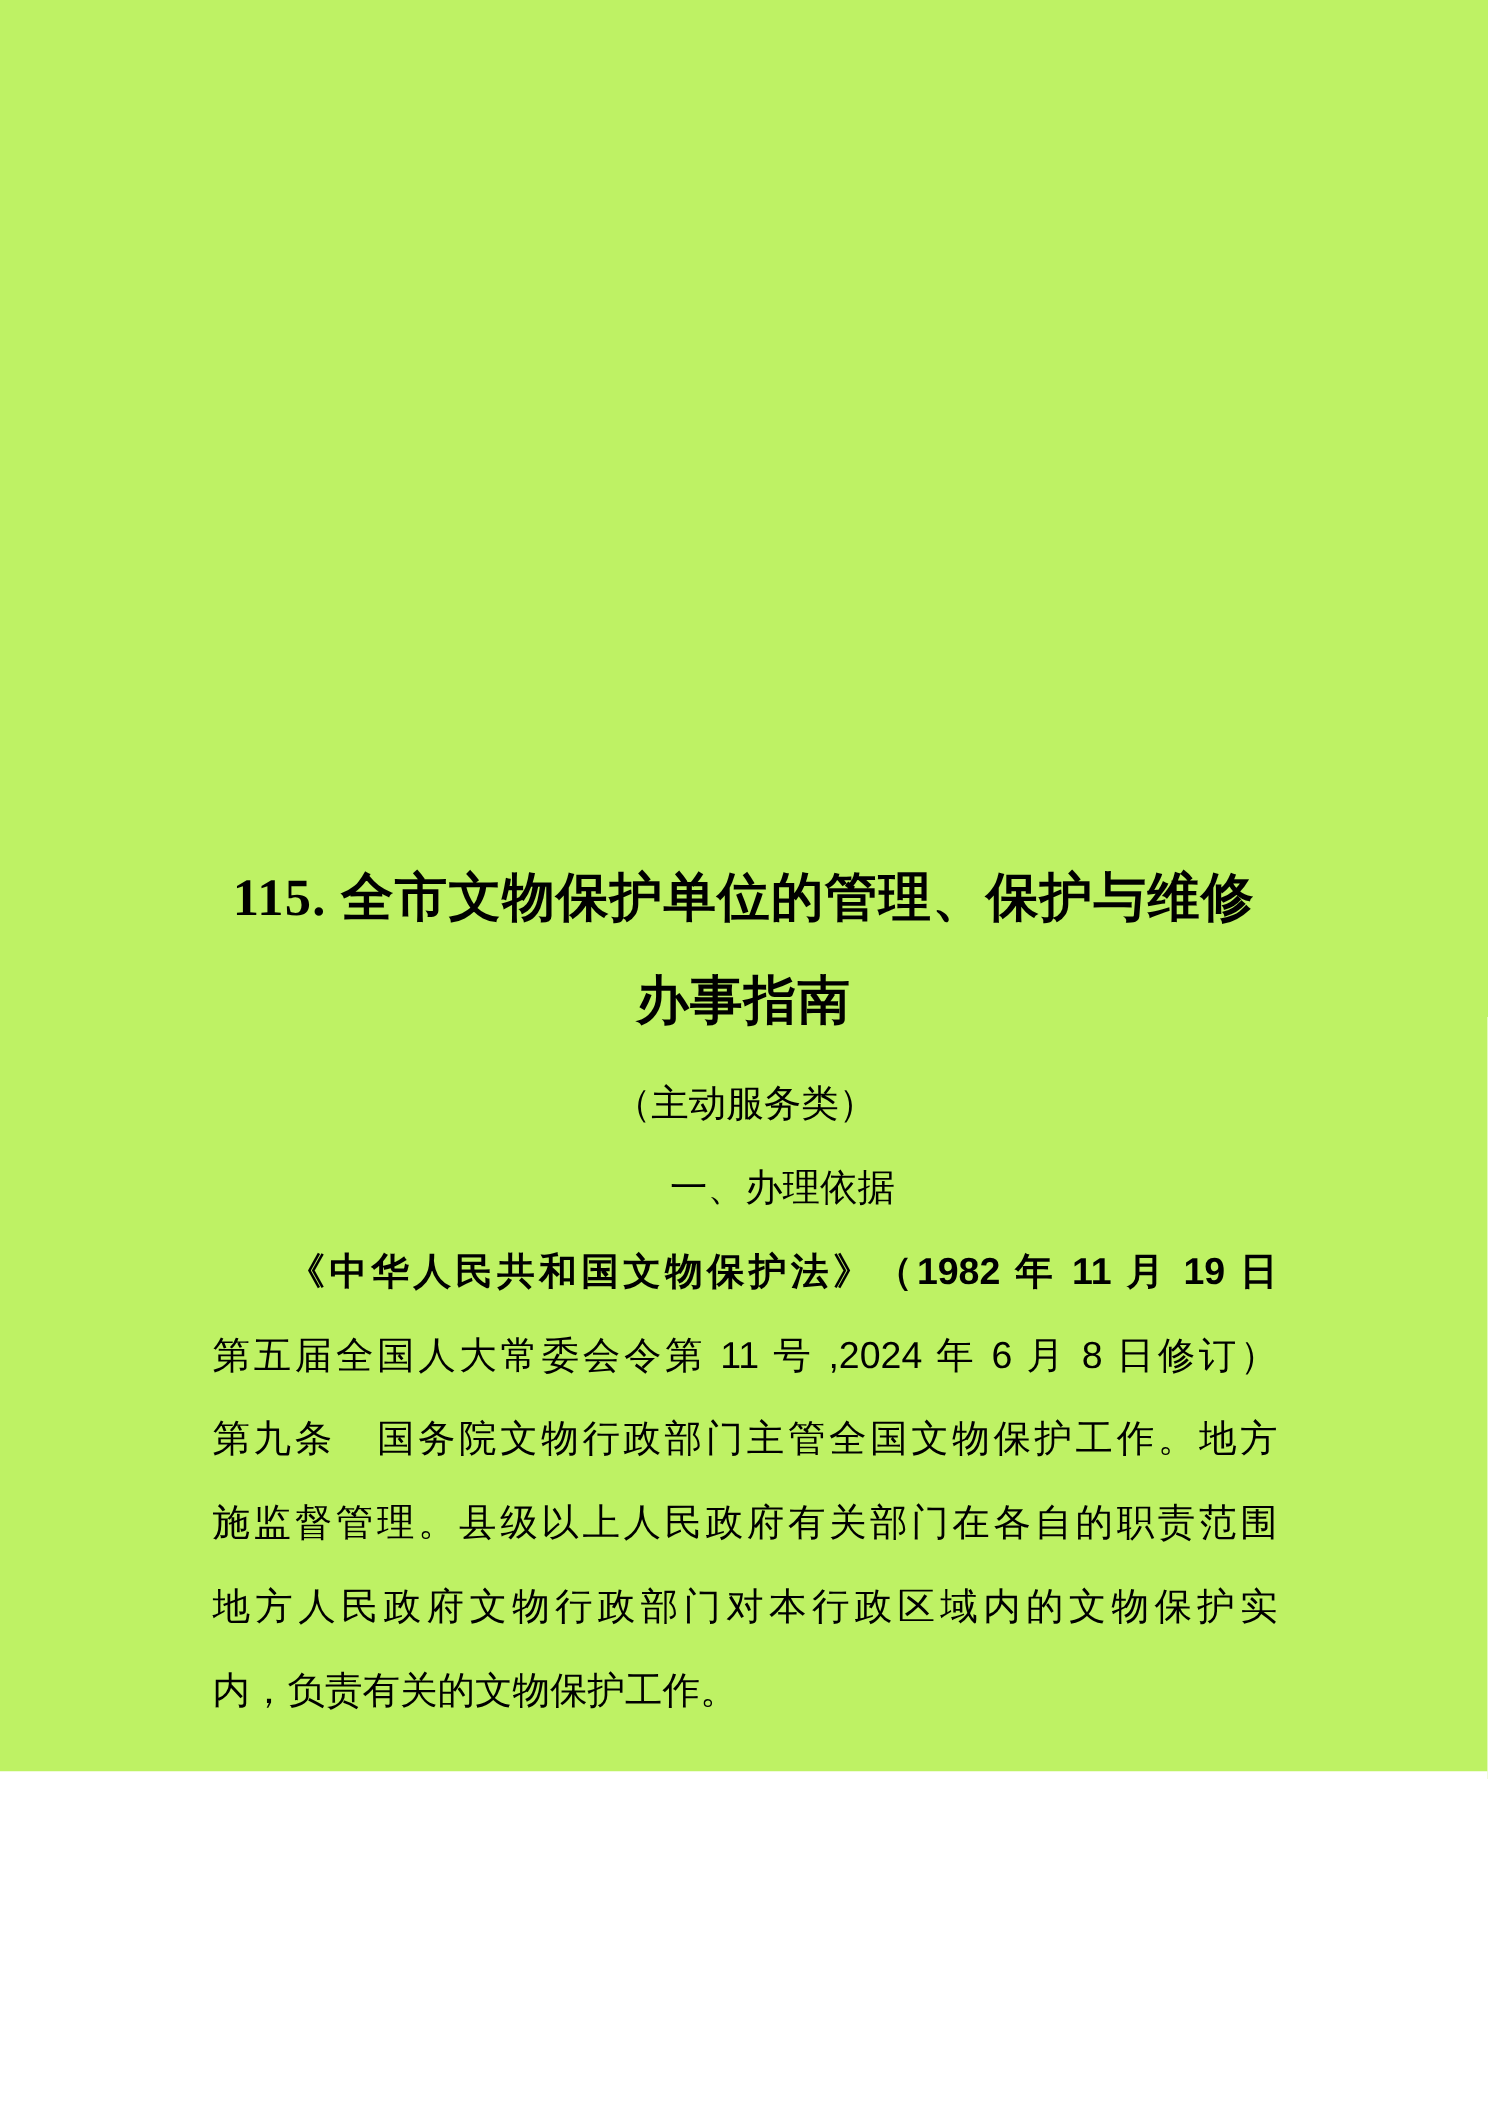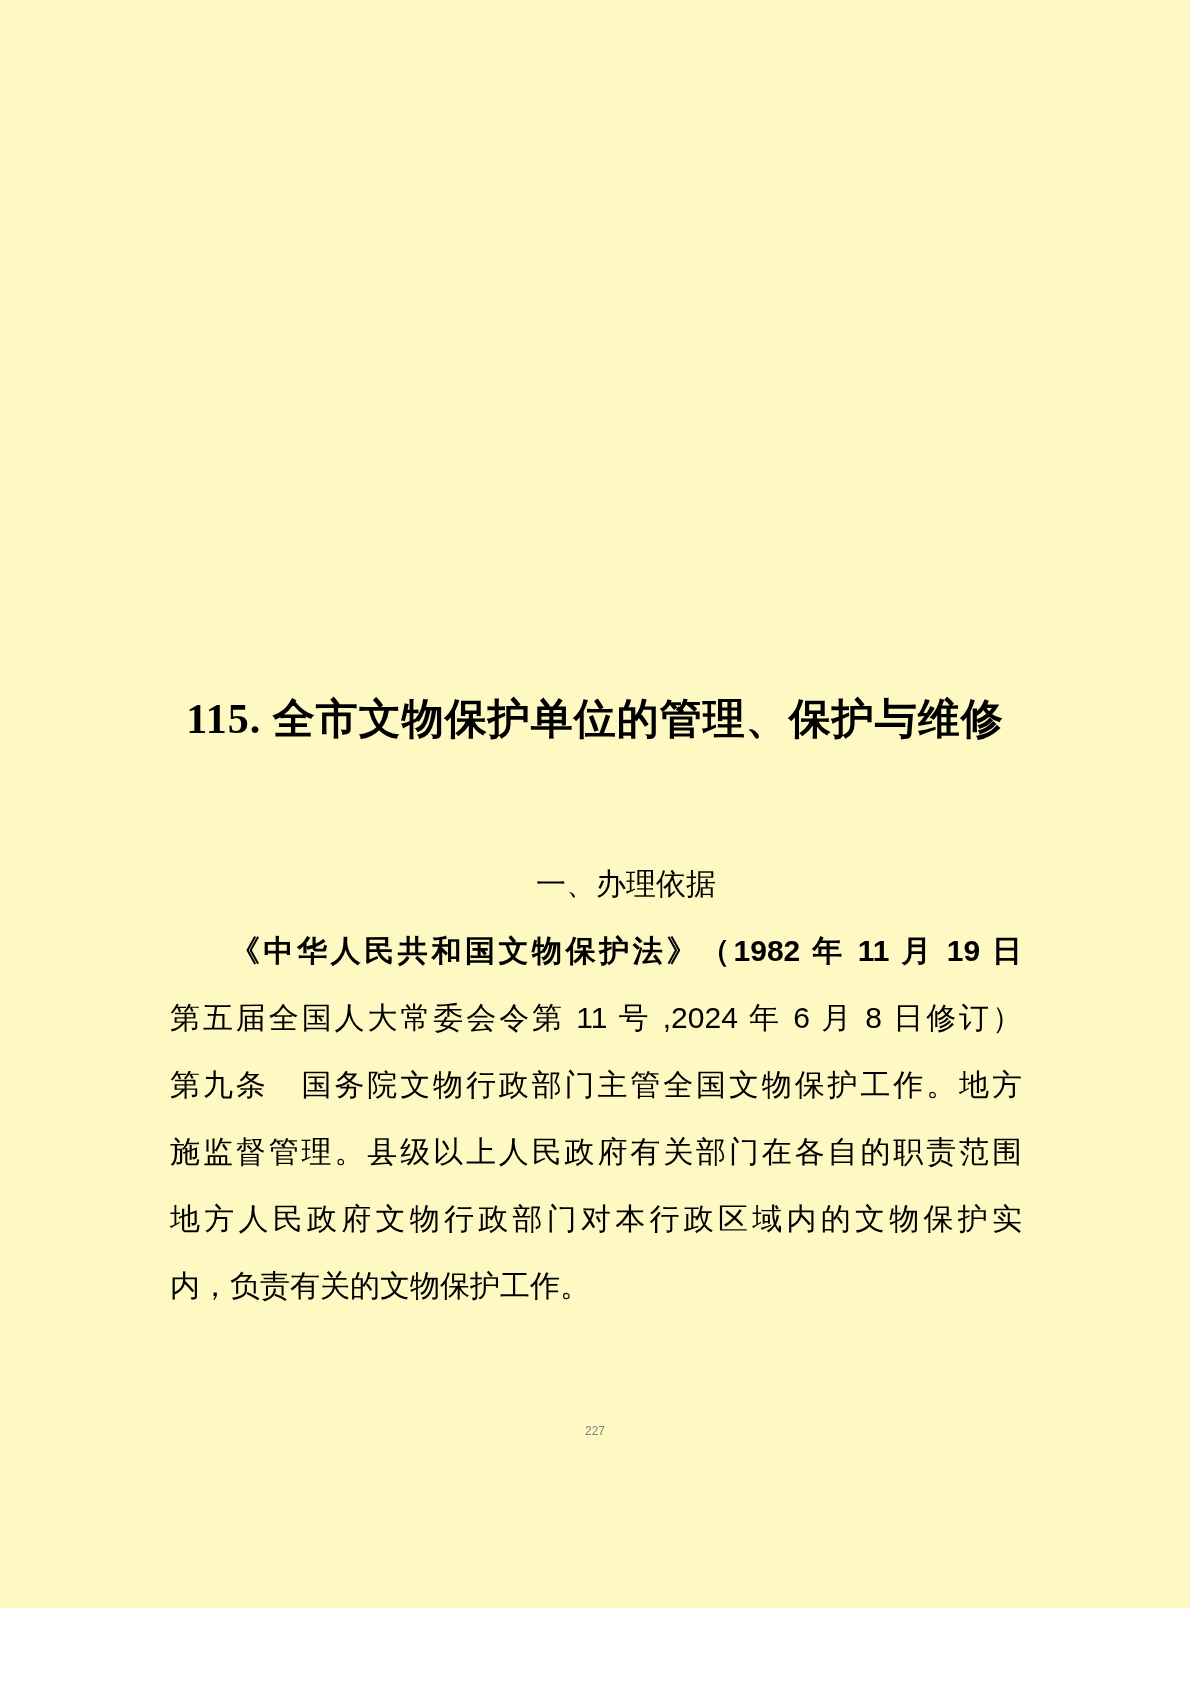--- a/index.html
+++ b/index.html
@@ -9,22 +9,22 @@
   }
   body {
     width: 1190px;
     height: 1683px;
     font-family: "Liberation Sans", "DejaVu Sans", sans-serif;
     color: #000000;
   }
   .page {
     position: relative;
     width: 1190px;
-    height: 1608px;
-    background: #fef9c3;
+    height: 1417px;
+    background: #bef264;
     overflow: hidden;
   }
   .title-block {
     position: absolute;
     top: 678px;
     left: 0;
     width: 1190px;
     text-align: center;
     font-family: "Liberation Serif", "DejaVu Serif", serif;
     font-weight: bold;
@@ -70,23 +70,25 @@
     color: #7f7f7f;
   }
 </style>
 </head>
 <body>
 
 <div class="page">
 
   <div class="title-block">
     <div>115. 全市文物保护单位的管理、保护与维修</div>
+    <div>办事指南</div>
   </div>
 
   <div class="content">
+    <div class="subtitle-line">（主动服务类）</div>
     <div class="section-heading">一、办理依据</div>
     <div class="para-line first">《中华人民共和国文物保护法》（1982 年 11 月 19 日</div>
     <div class="para-line">第五届全国人大常委会令第 11 号 ,2024 年 6 月 8 日修订）</div>
     <div class="para-line">第九条　国务院文物行政部门主管全国文物保护工作。地方</div>
     <div class="para-line">施监督管理。县级以上人民政府有关部门在各自的职责范围</div>
     <div class="para-line">地方人民政府文物行政部门对本行政区域内的文物保护实</div>
     <div class="para-line last">内，负责有关的文物保护工作。</div>
   </div>
 
   <div class="page-number">227</div>

